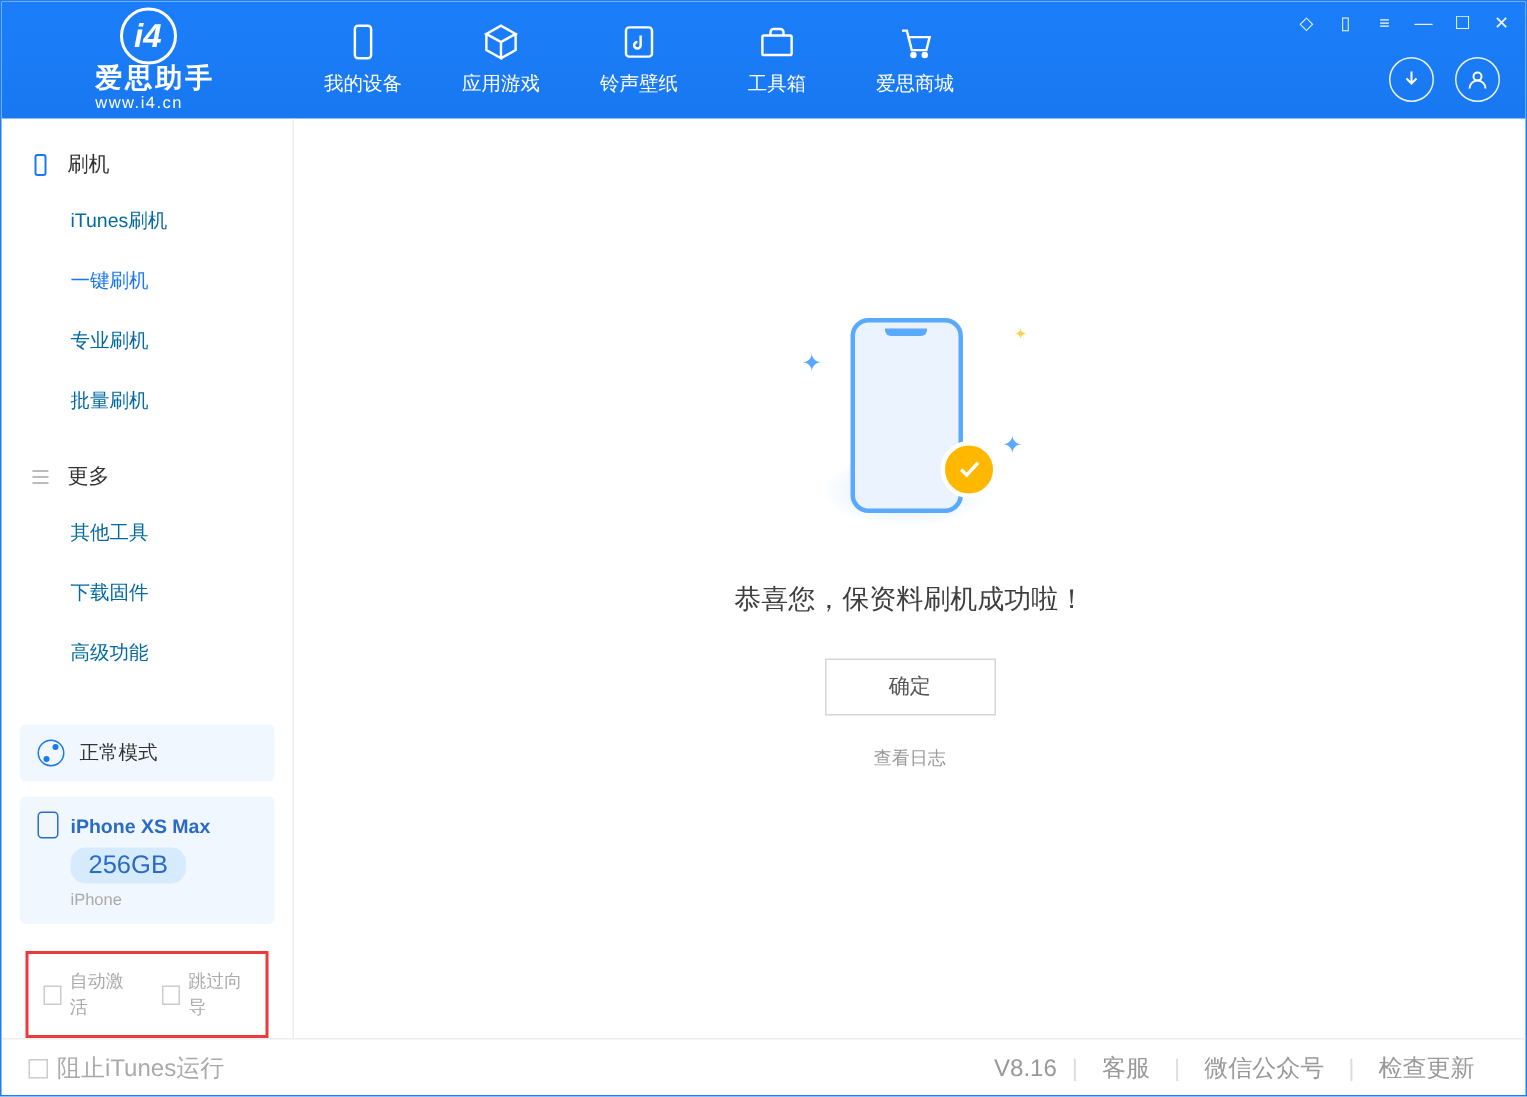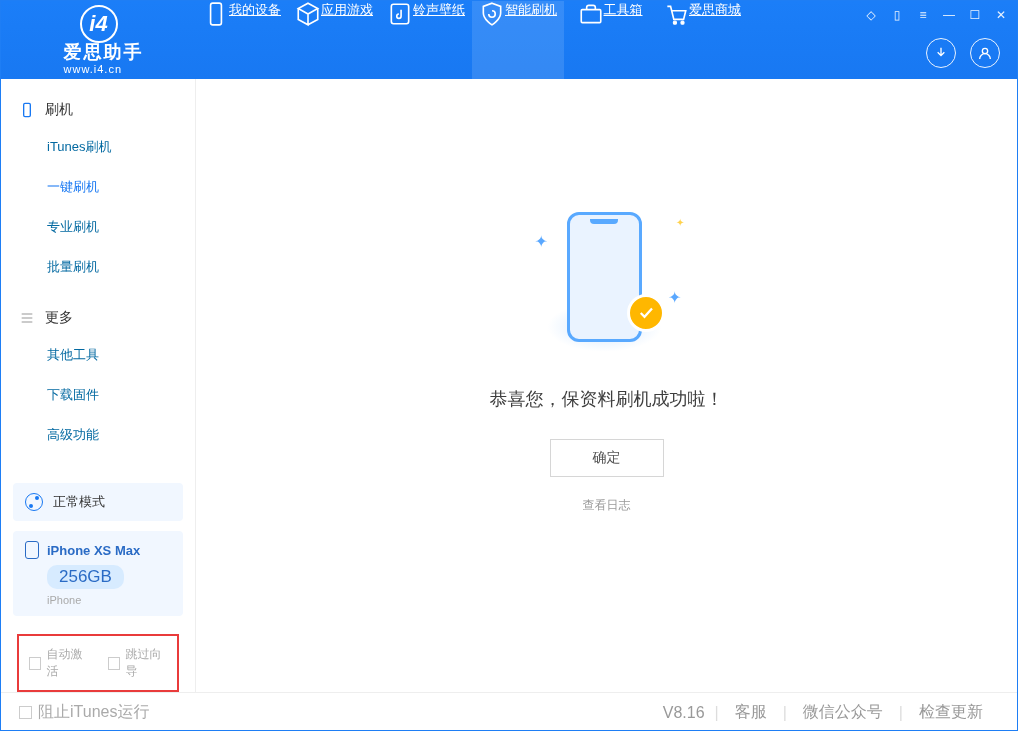--- a/index.html
+++ b/index.html
@@ -5,21 +5,21 @@
 * { margin: 0; padding: 0; box-sizing: border-box; font-family: "Microsoft YaHei", sans-serif; }
 body { width: 1018px; height: 731px; background: #fff; border: 1px solid #1e7ef5; overflow: hidden; }
 
 .titlebar { height: 78px; background: linear-gradient(to bottom, #1b7ef8, #1878f2); display: flex; align-items: center; color: #fff; }
 .logo-area { display: flex; align-items: center; padding: 0 18px; width: 195px; flex-direction: column; }
 .logo-circle { width: 38px; height: 38px; border: 2.5px solid #fff; border-radius: 50%; display: flex; align-items: center; justify-content: center; font-style: italic; font-weight: bold; font-size: 22px; }
 .logo-text { margin-left: 10px; line-height: 1.1; }
 .logo-text .cn { font-size: 18px; font-weight: 600; letter-spacing: 2px; }
 .logo-text .en { font-size: 11px; letter-spacing: 1px; }
 .tabs { display: flex; height: 100%; }
-.tab { width: 92px; display: flex; flex-direction: row; justify-content: center; font-size: 13px; cursor: pointer; text-decoration: underline; }
+.tab { width: 92px; display: flex; flex-direction: column; align-items: center; justify-content: center; font-size: 13px; cursor: pointer; }
 .tab.active { background: rgba(255,255,255,0.12); }
 .tab-icon { width: 26px; height: 26px; margin-bottom: 6px; display: flex; align-items: center; justify-content: center; }
 .tab-icon svg { width: 26px; height: 26px; fill: #fff; stroke: #fff; }
 .win-controls { position: absolute; top: 8px; right: 10px; display: flex; gap: 12px; align-items: center; }
 .win-controls > span { width: 14px; height: 14px; color: #fff; opacity: 0.9; cursor: pointer; display: flex; align-items: center; justify-content: center; font-size: 12px; }
 .header-right { position: absolute; right: 18px; top: 38px; display: flex; gap: 14px; }
 .circ-btn { width: 30px; height: 30px; border: 1.5px solid rgba(255,255,255,0.9); border-radius: 50%; display: flex; align-items: center; justify-content: center; cursor: pointer; }
 .circ-btn svg { width: 16px; height: 16px; stroke: #fff; fill: none; stroke-width: 2; }
 
 .body { display: flex; height: 613px; }
@@ -97,29 +97,20 @@
     </div>
     <div class="tab">
       <span class="tab-icon">
           <svg viewBox="0 0 24 24">
             <rect x="4" y="3" width="16" height="18" rx="2" fill="none" stroke-width="1.5"></rect>
             <path d="M13 8 v6 a2 2 0 1 1 -2 -2" fill="none" stroke-width="1.5"></path>
           </svg>
         </span>
       <span>铃声壁纸</span>
     </div>
-    <div class="tab active">
-      <span class="tab-icon">
-          <svg viewBox="0 0 24 24">
-            <path d="M12 2 L20 5 V11 C20 17 12 22 12 22 C12 22 4 17 4 11 V5 Z" fill="none" stroke-width="1.5"></path>
-            <path d="M9 12 a3 3 0 1 0 3 -3" fill="none" stroke-width="1.5"></path>
-          </svg>
-        </span>
-      <span>智能刷机</span>
-    </div>
     <div class="tab">
       <span class="tab-icon">
           <svg viewBox="0 0 24 24">
             <rect x="3" y="8" width="18" height="12" rx="1" fill="none" stroke-width="1.5"></rect>
             <path d="M8 8 V6 a2 2 0 0 1 2 -2 h4 a2 2 0 0 1 2 2 V8" fill="none" stroke-width="1.5"></path>
           </svg>
         </span>
       <span>工具箱</span>
     </div>
     <div class="tab">

